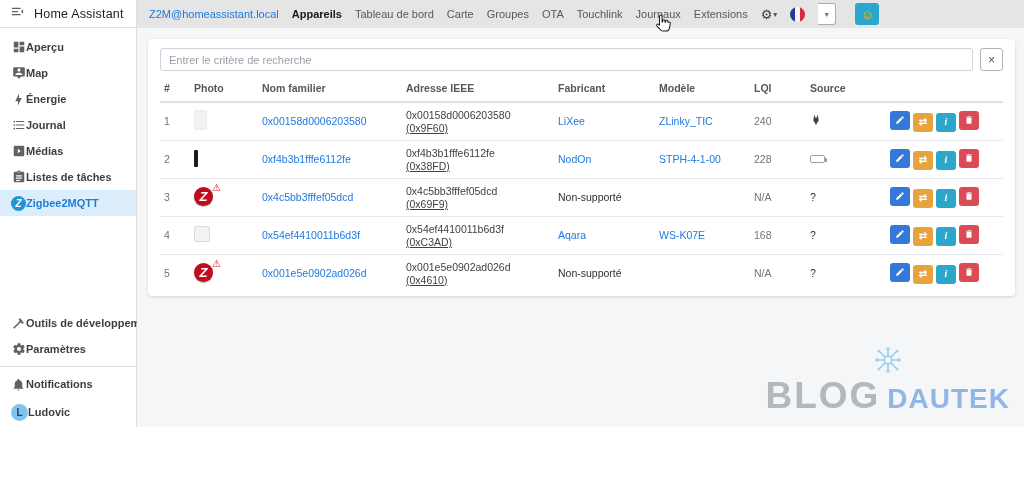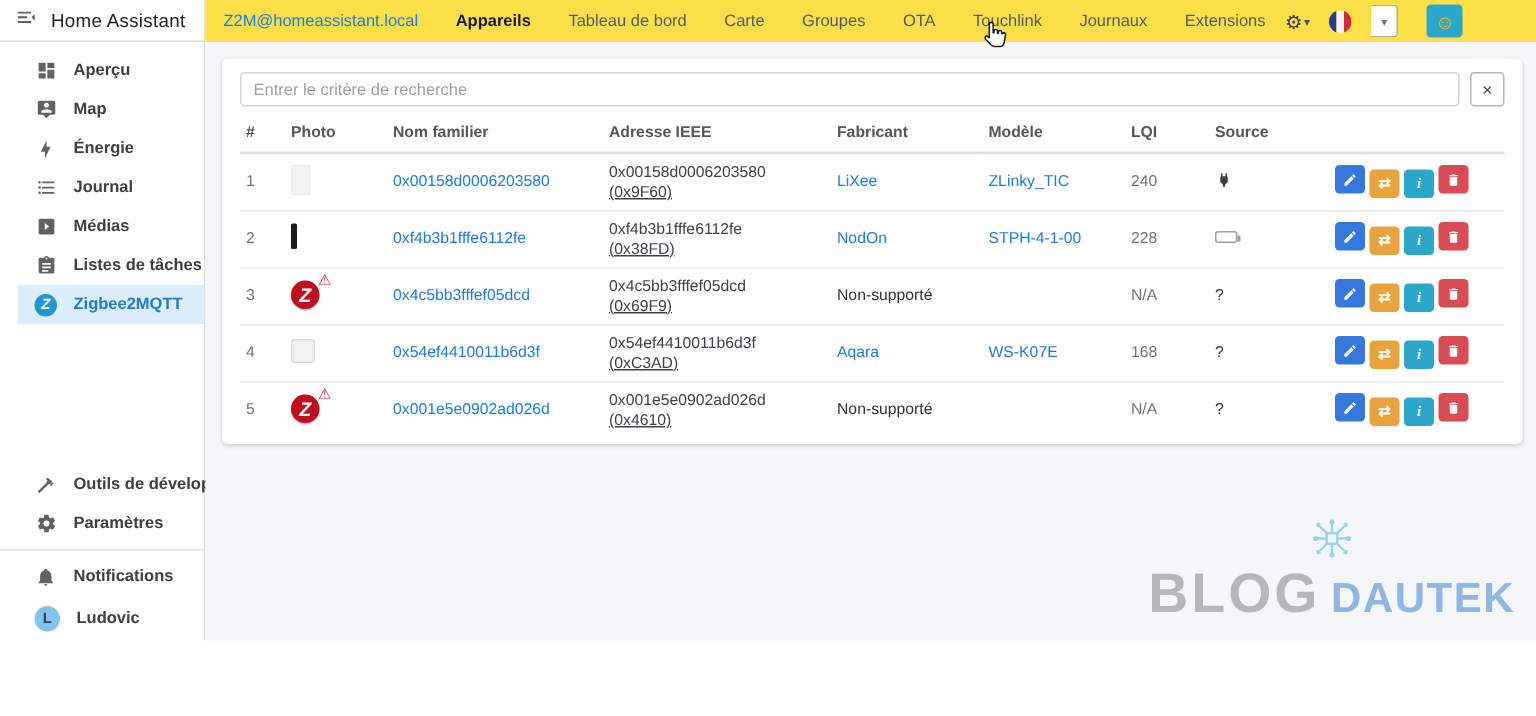--- a/index.html
+++ b/index.html
@@ -7,38 +7,38 @@
     font-family:"Liberation Sans", sans-serif; background:#fff; color:#212529; }
   .app { display:flex; width:1024px; height:427px; }
 
   
   .sidebar { width:137px; min-width:137px; background:#fff; border-right:1px solid #e0e0e0;
     display:flex; flex-direction:column; }
   .sb-header { height:28px; display:flex; align-items:center; gap:9px; padding:0 10px;
     border-bottom:1px solid #e0e0e0; }
   .sb-title { font-size:12.5px; color:#212121; letter-spacing:.2px; white-space:nowrap; }
   .sb-menu { padding-top:6px; }
-  .sb-item { height:26px; display:flex; align-items:center; gap:11px; padding:0 11px;
-    font-size:11px; font-weight:bold; color:#3c4043; cursor:pointer; white-space:nowrap;margin-left:12px; }
+  .sb-item { height:26px; display:flex; align-items:center; padding:0 11px;
+    font-size:11px; font-weight:bold; color:#3c4043; cursor:pointer; white-space:nowrap; }
   .sb-item .micon { width:15px; height:15px; display:flex; align-items:center; justify-content:center; color:#5f6368; flex:none; }
   .sb-item.active { background:#dcedfb; color:#1d7cd6; }
   .sb-spacer { flex:1; }
   .sb-divider { border-top:1px solid #e0e0e0; margin:4px 0; }
   .zig-circle { width:15px; height:15px; border-radius:50%; background:#2196d4; color:#fff;
     font-size:10px; font-weight:bold; font-style:italic; display:flex; align-items:center; justify-content:center; }
   .avatar { width:17px; height:17px; border-radius:50%; background:#82c2ee; color:#24445c;
     font-size:10px; display:flex; align-items:center; justify-content:center; flex:none; }
   .sb-user { height:30px; }
 
   
   .main { flex:1; display:flex; flex-direction:column; min-width:0; }
-  .navbar { height:28px; background:#fde047; display:flex; align-items:center; gap:13px;
+  .navbar { height:28px; background:#e5e5e5; display:flex; align-items:center; gap:13px;
     padding:0 12px; font-size:11px; white-space:nowrap; }
   .nav-brand { color:#1f7ae0; text-decoration:none; cursor:pointer; }
-  .nav-link { color:#55595e; cursor:pointer;margin-left:12px; }
+  .nav-link { color:#55595e; cursor:pointer; }
   .nav-link.active { color:#16181b; font-weight:bold; }
   .nav-gear { color:#3c4043; font-size:13px; cursor:pointer; display:flex; align-items:center; gap:1px; }
   .nav-gear .caret { font-size:8px; color:#555; }
   .flag { width:15px; height:15px; border-radius:50%; overflow:hidden; display:flex; flex:none; cursor:pointer;
     box-shadow:0 0 0 1px rgba(0,0,0,.08) inset; }
   .flag i { flex:1; } .flag .b{background:#223b94;} .flag .w{background:#f4f4f4;} .flag .r{background:#d02e3c;}
   .btn-group { display:flex; }
   .btn-permit { height:22px; border:1px solid #a9adb2; background:#fff; color:#8a9097;
     font-size:11px; padding:0 9px; border-radius:3px 0 0 3px; cursor:pointer; font-family:inherit; }
   .btn-permit-caret { height:22px; width:18px; border:1px solid #a9adb2; border-left:none;

